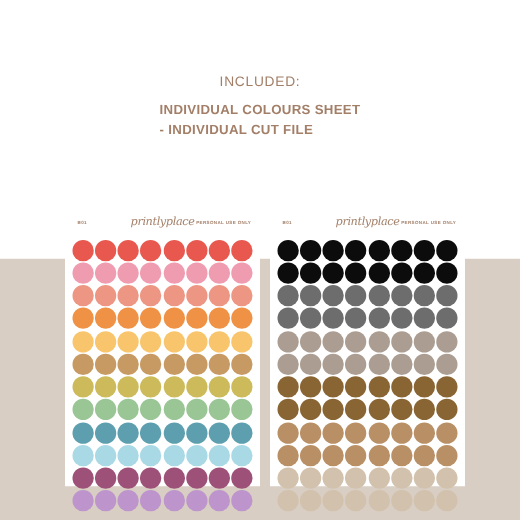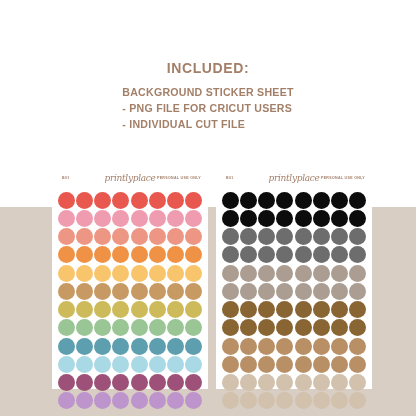--- a/index.html
+++ b/index.html
@@ -33,22 +33,22 @@
   
   .headline-block {
     position: absolute;
     left: 0;
     top: 60px;
     width: 416px;
     text-align: center;
   }
 
   .headline {
-    font-size: 14px;
-    font-weight: bold;
+    font-size: 11px;
+    font-weight: normal;
     letter-spacing: 0.6px;
     color: #a37f68;
     line-height: 1.2;
   }
 
   .bullet-list {
     margin-top: 7px;
     display: inline-block;
     text-align: left;
   }
@@ -167,22 +167,21 @@
 </head>
 <body>
 
 <div id="canvas">
 
   <div class="beige-band" style="background: rgb(217, 206, 195);"></div>
 
   <div class="headline-block">
     <div class="headline" style="color: rgb(163, 127, 104);">INCLUDED:</div>
     <div class="bullet-list">
-      <div class="bullet-item" style="color: rgb(163, 127, 104);">BACKGROUND STICKER SHEET</div>
-      <div class="bullet-item" style="color: rgb(163, 127, 104);">- PNG FILE FOR CRICUT USERS</div>
+      <div class="bullet-item" style="color: rgb(163, 127, 104);">INDIVIDUAL COLOURS SHEET</div>
       <div class="bullet-item" style="color: rgb(163, 127, 104);">- INDIVIDUAL CUT FILE</div>
     </div>
   </div>
 
 
   <div class="sheet sheet-left">
     <div class="sheet-header">
       <span class="sheet-code">B01</span>
       <span class="sheet-logo">printlyplace</span>
       <span class="sheet-usage">PERSONAL USE ONLY</span>

